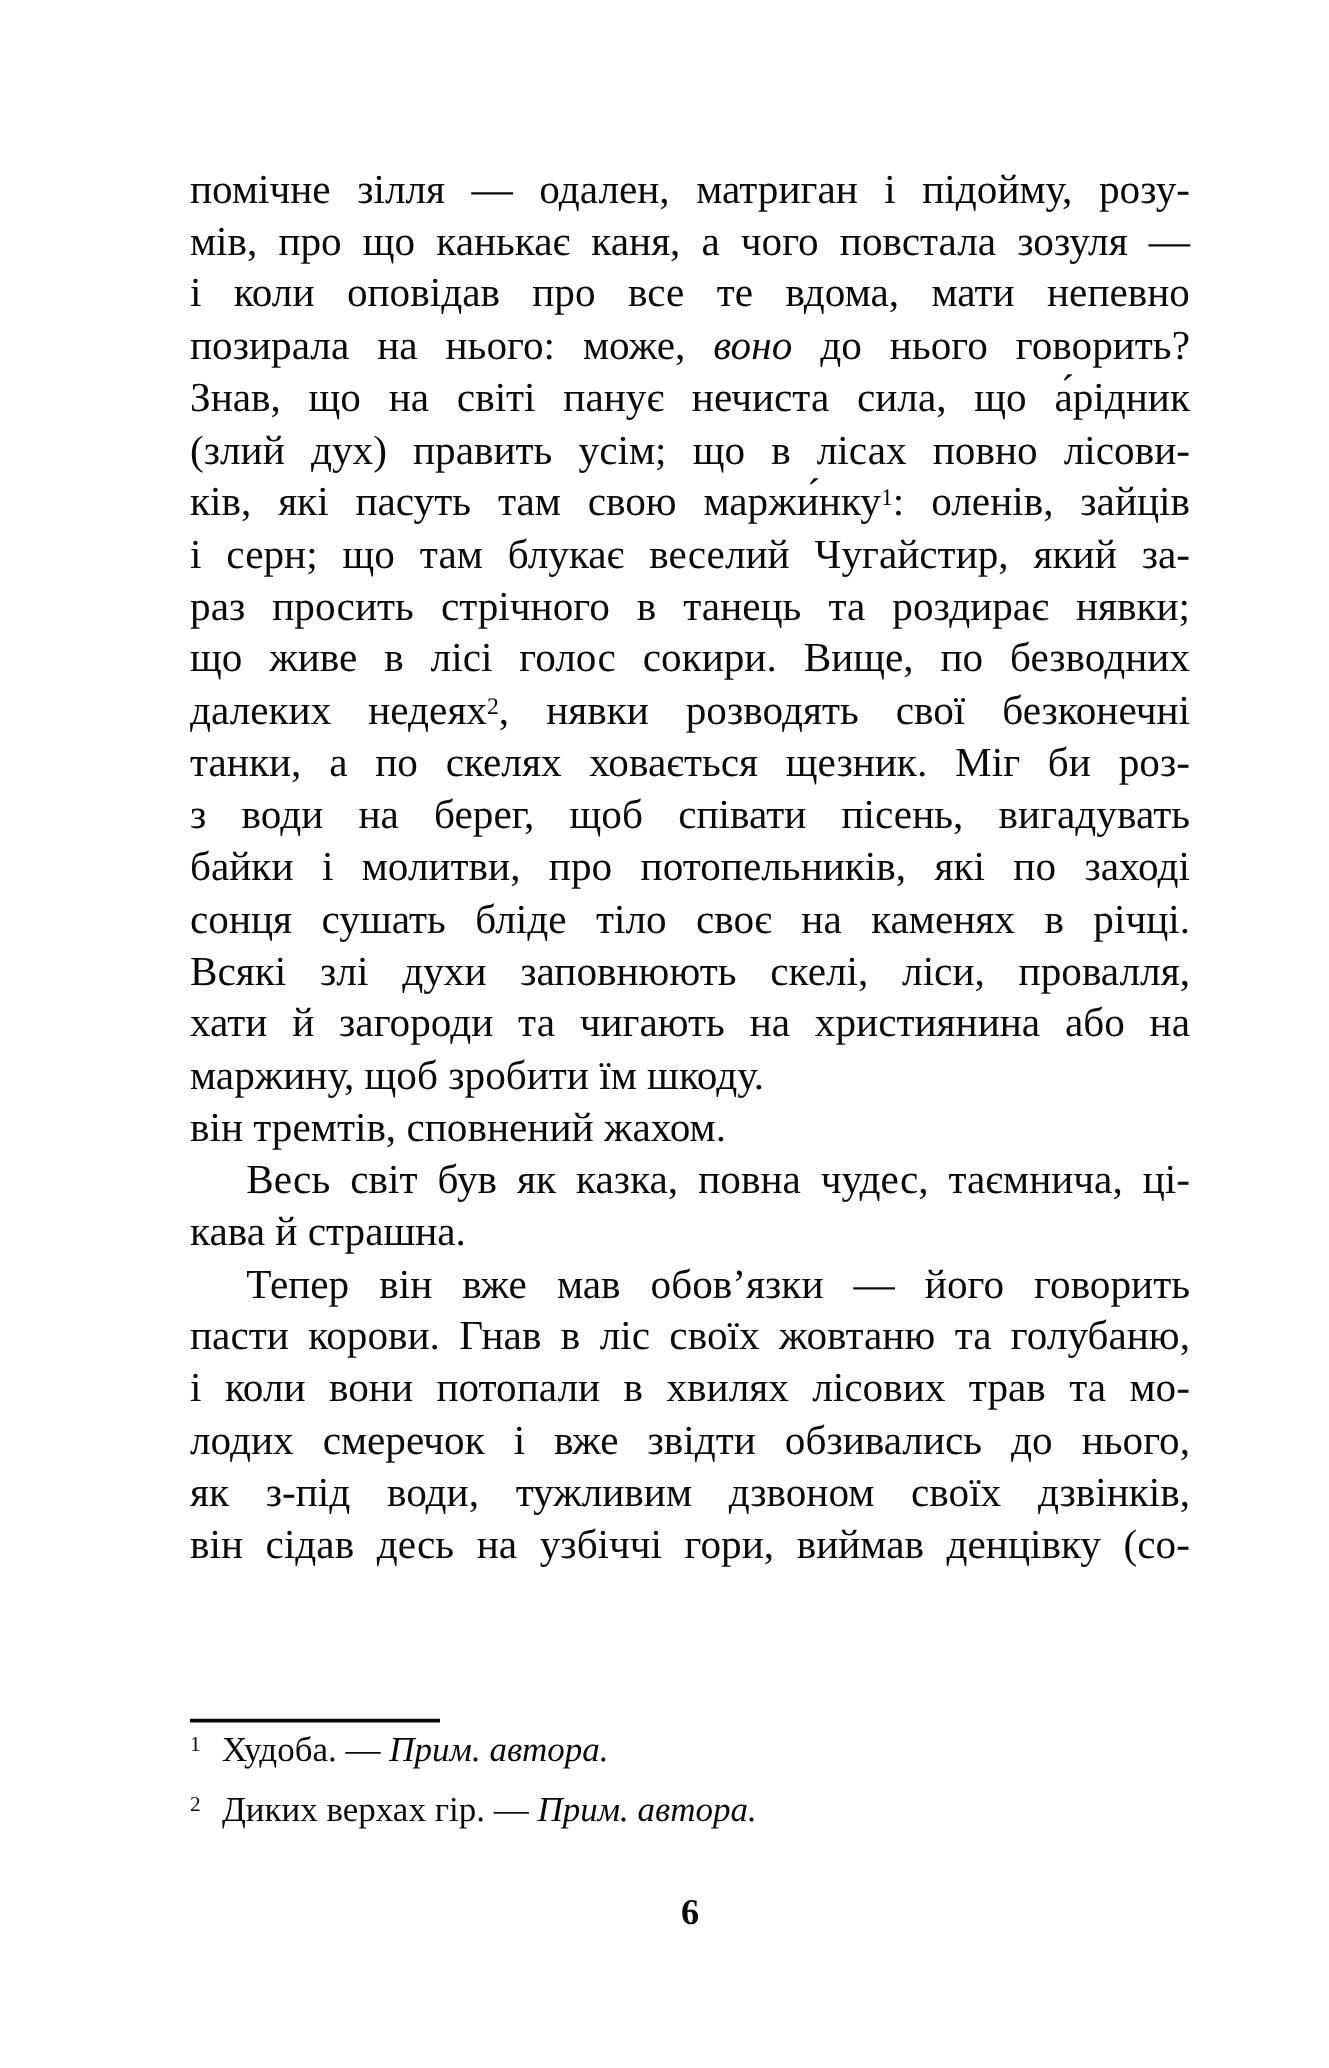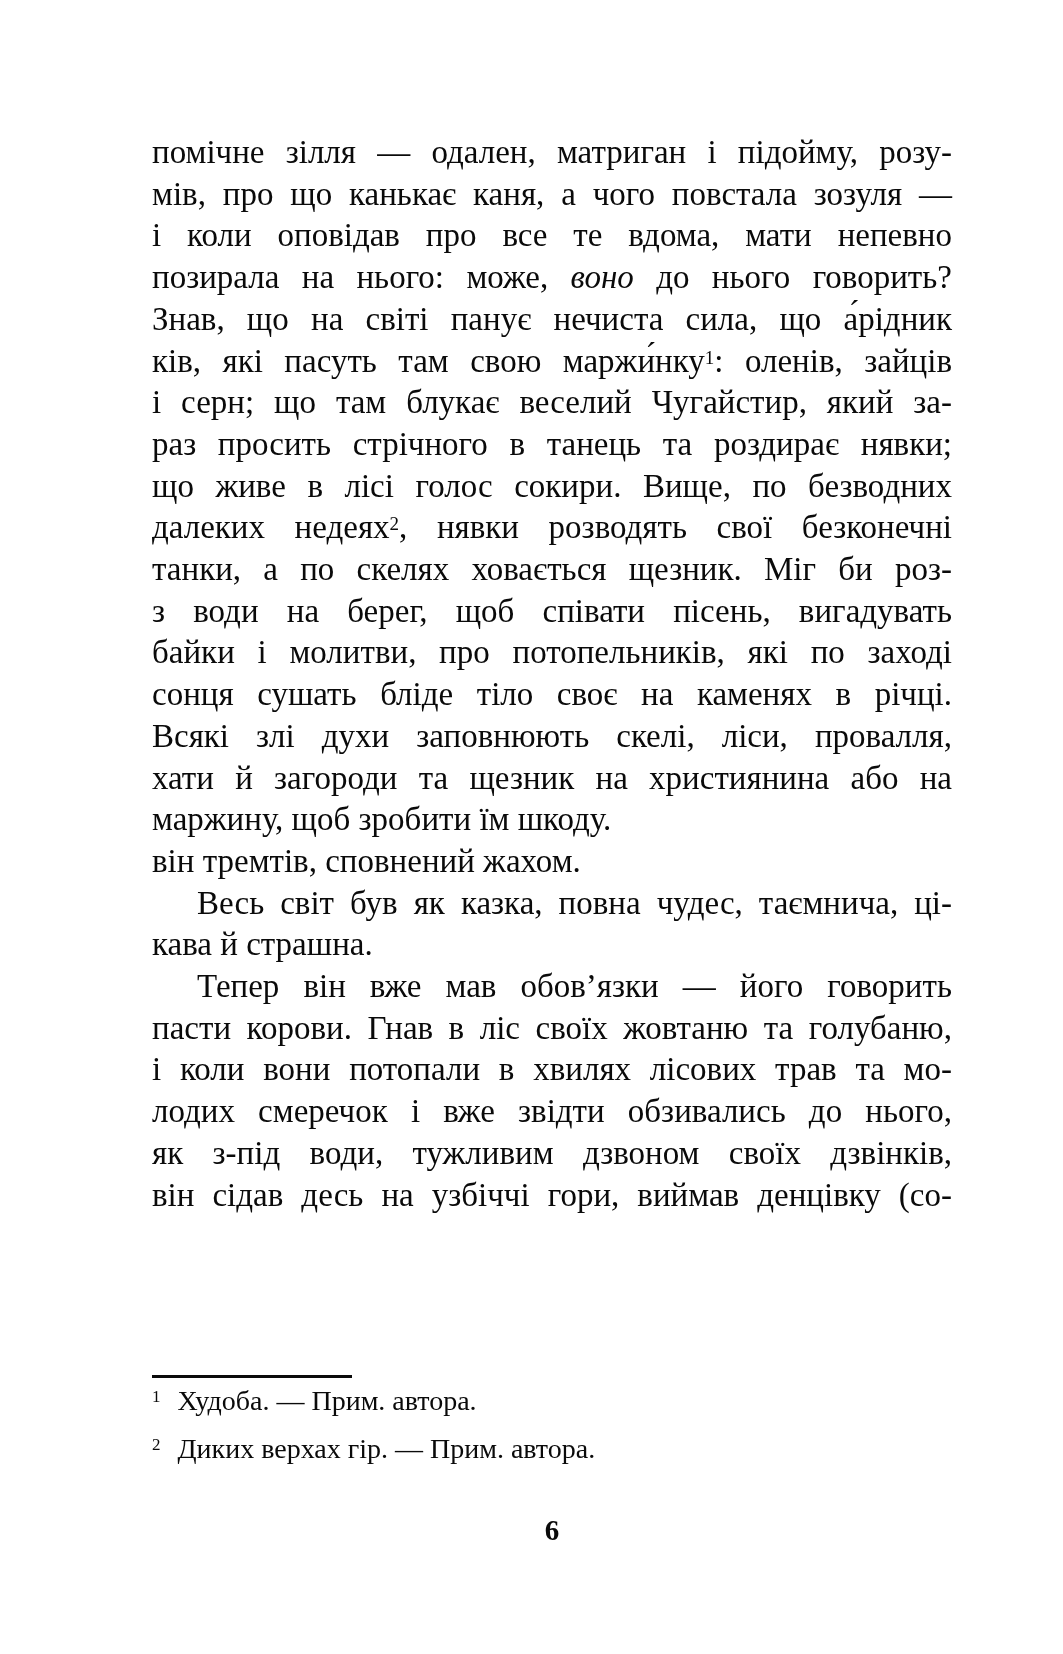--- a/index.html
+++ b/index.html
@@ -52,21 +52,21 @@
     font-size:28px;
     line-height:35px;
   }
   .footnote{margin-bottom:13px;}
   .footnote sup{
     font-size:17px;
     line-height:0;
     vertical-align:8px;
     margin-right:17px;
   }
-  .fn-em{}
+  .fn-em{font-style:italic;}
   .page-number{
     position:absolute;
     left:152px;
     top:1514px;
     width:800px;
     text-align:center;
     font-size:29px;
     font-weight:bold;
   }
 </style>
@@ -74,31 +74,32 @@
 <body>
 
 <div class="page">
 
   <div class="text-block">
     <div class="line"><span>помічне зілля — одален, матриган і підойму, розу-</span></div>
     <div class="line"><span>мів, про що канькає каня, а чого повстала зозуля —</span></div>
     <div class="line"><span>і коли оповідав про все те вдома, мати непевно</span></div>
     <div class="line"><span>позирала на нього: може, </span><span class="em-word">воно</span><span> до нього говорить?</span></div>
     <div class="line"><span>Знав, що на світі панує нечиста сила, що а́рідник</span></div>
+    <div class="line"><span>(злий дух) править усім; що в лісах повно лісови-</span></div>
     <div class="line"><span>ків, які пасуть там свою маржи́нку</span><sup class="fnref">1</sup><span>: оленів, зайців</span></div>
     <div class="line"><span>і серн; що там блукає веселий Чугайстир, який за-</span></div>
     <div class="line"><span>раз просить стрічного в танець та роздирає нявки;</span></div>
     <div class="line"><span>що живе в лісі голос сокири. Вище, по безводних</span></div>
     <div class="line"><span>далеких недеях</span><sup class="fnref">2</sup><span>, нявки розводять свої безконечні</span></div>
     <div class="line"><span>танки, а по скелях ховається щезник. Міг би роз-</span></div>
     <div class="line"><span>з води на берег, щоб співати пісень, вигадувать</span></div>
     <div class="line"><span>байки і молитви, про потопельників, які по заході</span></div>
     <div class="line"><span>сонця сушать бліде тіло своє на каменях в річці.</span></div>
     <div class="line"><span>Всякі злі духи заповнюють скелі, ліси, провалля,</span></div>
-    <div class="line"><span>хати й загороди та щезник на християнина або на</span></div>
+    <div class="line"><span>хати й загороди та чигають на християнина або на</span></div>
     <div class="line end"><span>маржину, щоб зробити їм шкоду.</span></div>
     <div class="line end"><span>він тремтів, сповнений жахом.</span></div>
     <div class="line indent"><span>Весь світ був як казка, повна чудес, таємнича, ці-</span></div>
     <div class="line end"><span>кава й страшна.</span></div>
     <div class="line indent"><span>Тепер він вже мав обов’язки — його говорить</span></div>
     <div class="line"><span>пасти корови. Гнав в ліс своїх жовтаню та голубаню,</span></div>
     <div class="line"><span>і коли вони потопали в хвилях лісових трав та мо-</span></div>
     <div class="line"><span>лодих смеречок і вже звідти обзивались до нього,</span></div>
     <div class="line"><span>як з-під води, тужливим дзвоном своїх дзвінків,</span></div>
     <div class="line"><span>він сідав десь на узбіччі гори, виймав денцівку (со-</span></div>

